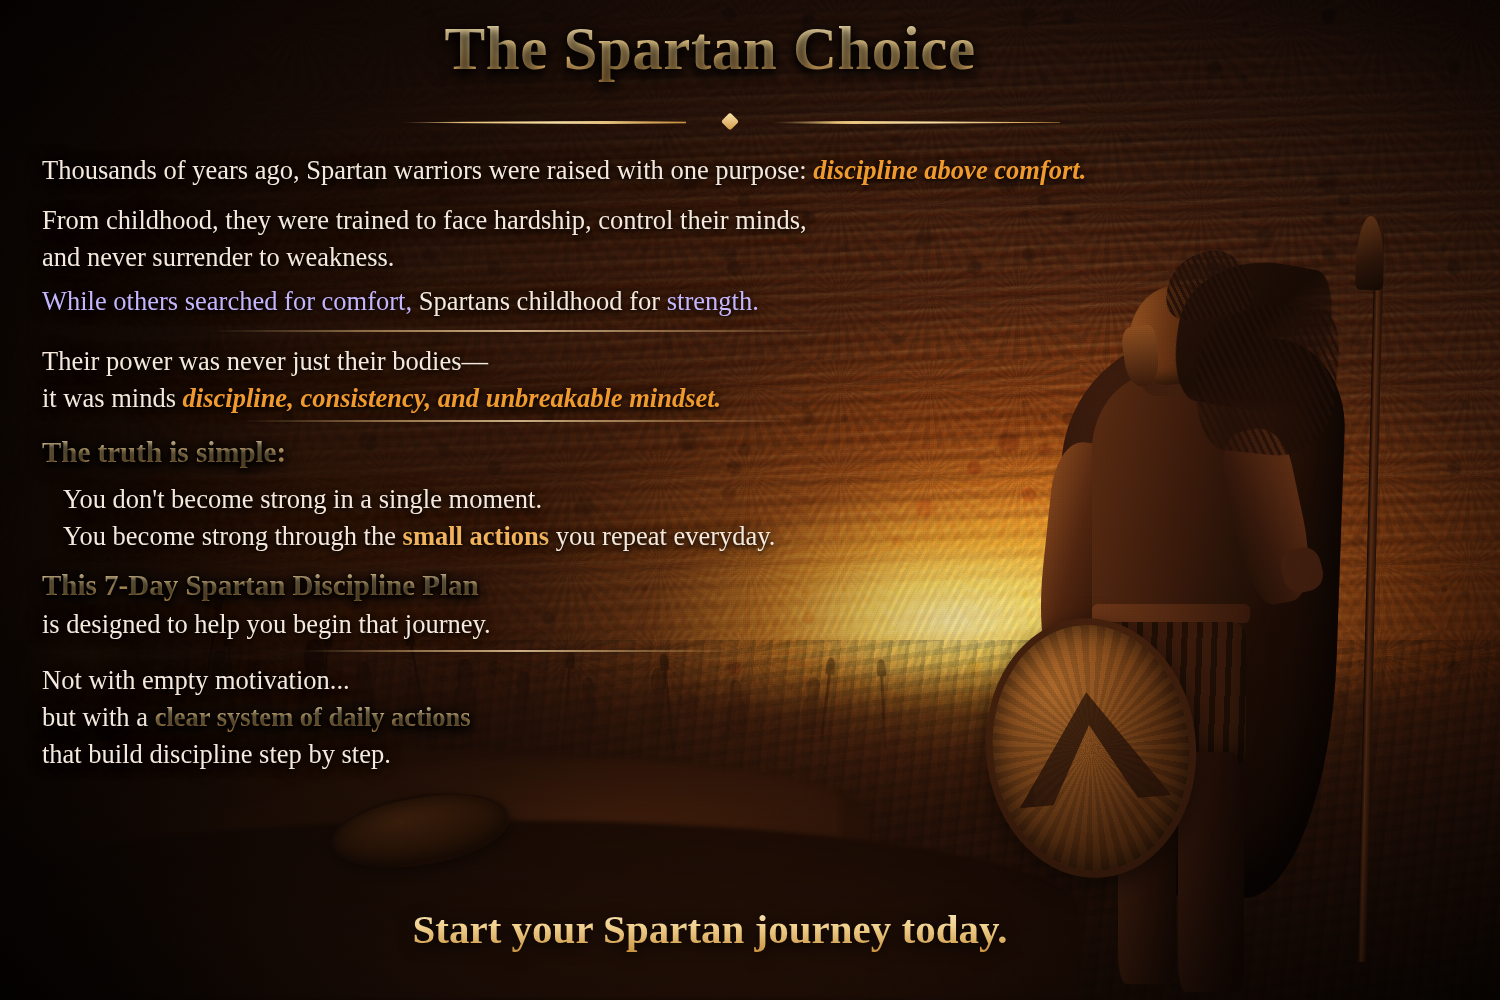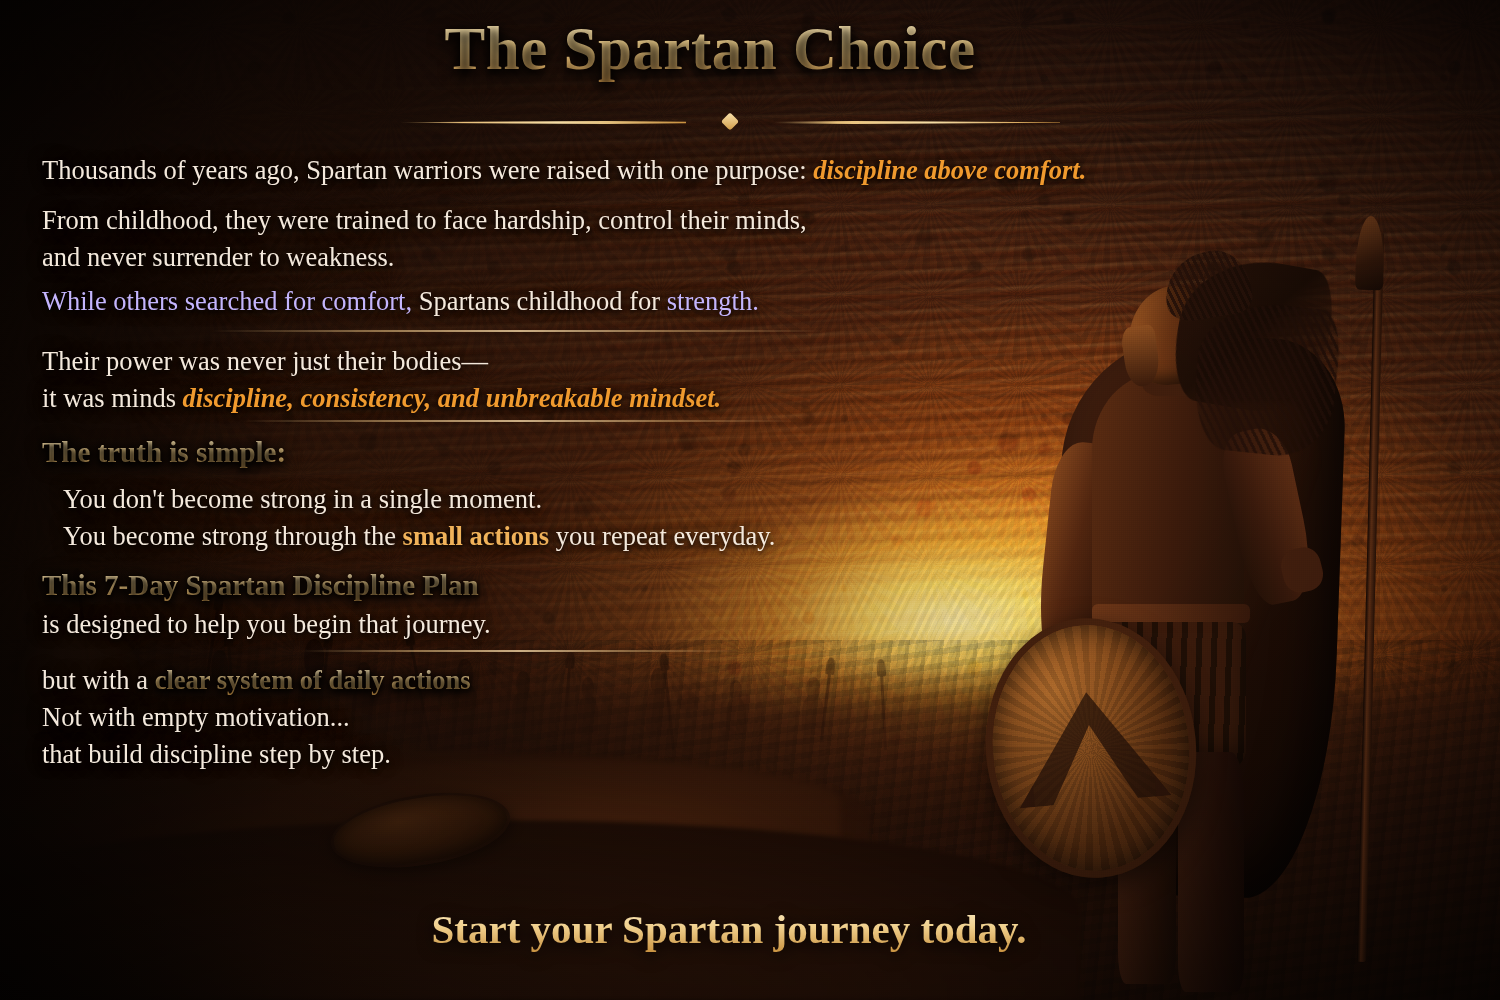--- a/index.html
+++ b/index.html
@@ -302,21 +302,20 @@
     background:linear-gradient(90deg, rgba(230,180,110,0) 0%, rgba(236,196,132,.55) 28%, rgba(248,218,168,.78) 50%, rgba(236,196,132,.45) 74%, rgba(230,180,110,0) 100%);
     filter:blur(.4px);
   }
 
   #footer{
     position:absolute;top:905px;left:0;width:1420px;text-align:center;
     font-size:41px;font-weight:700;
     background:linear-gradient(180deg,#fbeeca 0%,#f0cf8c 46%,#c8913f 100%);
     -webkit-background-clip:text;background-clip:text;-webkit-text-fill-color:transparent;
     filter:drop-shadow(0 3px 8px rgba(0,0,0,.92));
-    padding-left:19px;
   }
 </style>
 </head>
 <body>
 
 <div id="poster">
 
   <div class="layer" id="bg-base"></div>
   <div class="layer" id="clouds"></div>
   <div class="layer" id="clouds2"></div>
@@ -469,22 +468,22 @@
     </div>
 
     <div class="block" style="top:565px;">
       <div class="ln sec-head gold-b">This 7-Day Spartan Discipline Plan</div>
       <div class="ln">is designed to help you begin that journey.</div>
     </div>
 
     <div class="divider" style="top:650px;left:300px;width:440px;"></div>
 
     <div class="block" style="top:662px;">
+      <div class="ln">Not with empty motivation...</div>
       <div class="ln">
         <span>but with a </span><span class="gold-b">clear system of daily actions</span>
       </div>
-      <div class="ln">Not with empty motivation...</div>
       <div class="ln">that build discipline step by step.</div>
     </div>
 
     <div id="footer">Start your Spartan journey today.</div>
   </div>
 </div>
 
 </body></html>

